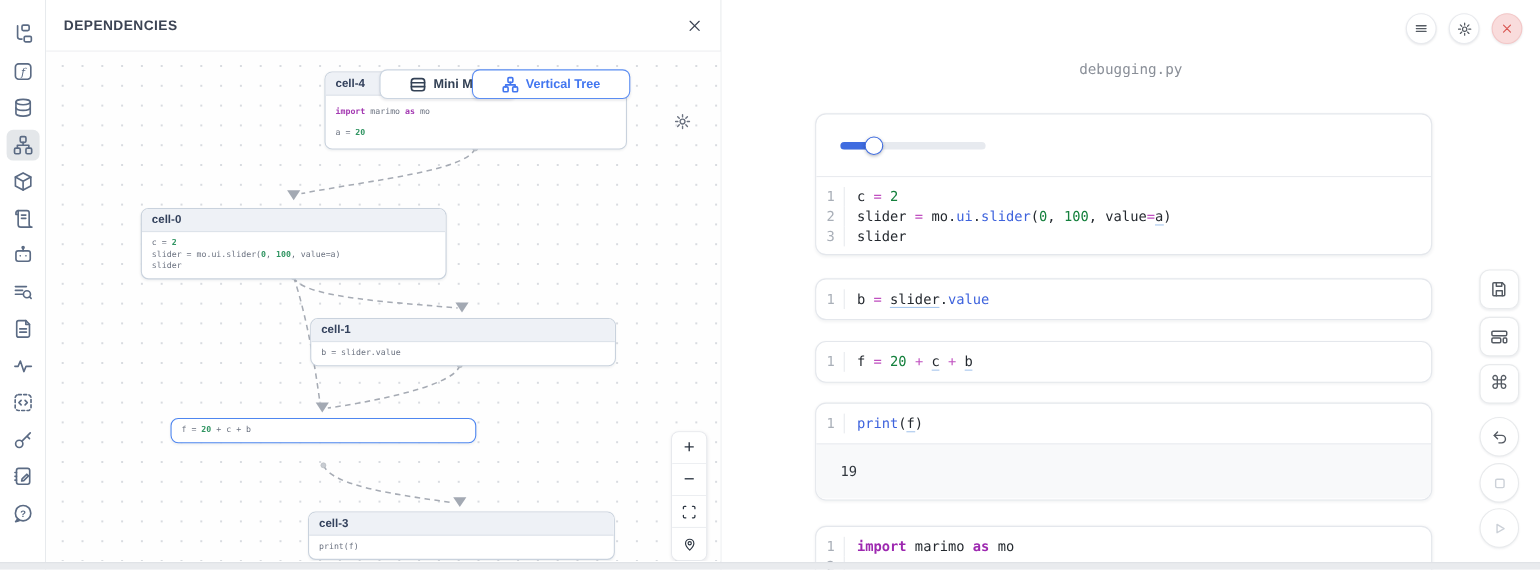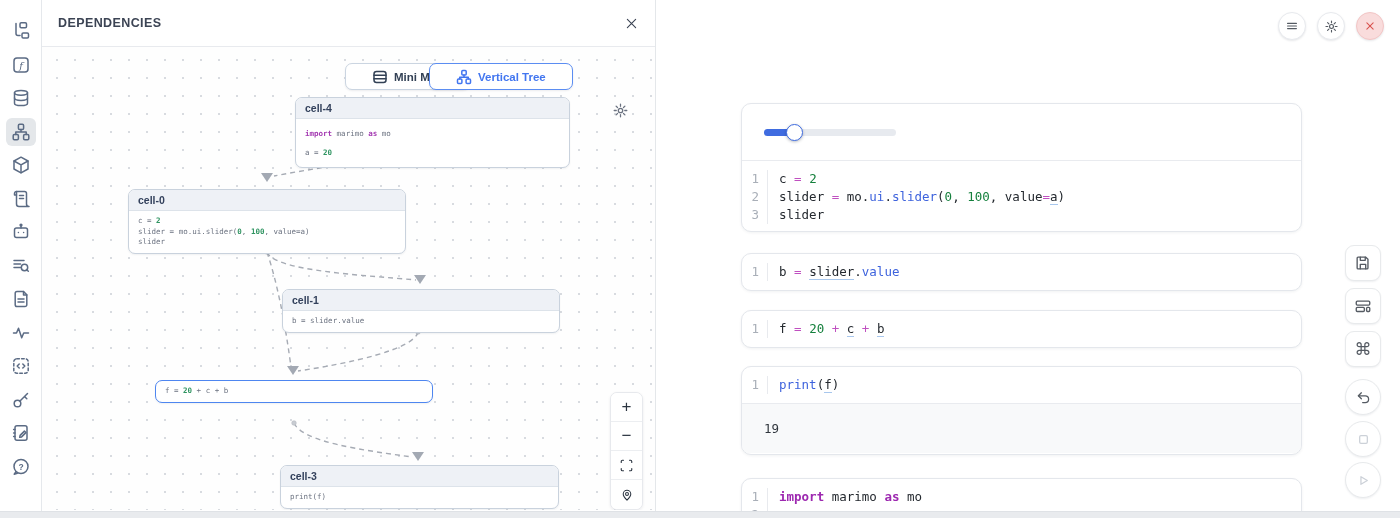--- a/index.html
+++ b/index.html
@@ -246,21 +246,21 @@
         </g>
         <g fill="#c8ccd2" stroke="#aeb3ba" stroke-width=".5">
           <circle cx="390" cy="88" r="2.3"></circle>
             <circle cx="225" cy="205" r="2.3"></circle>
           <circle cx="376" cy="285" r="2.3"></circle>
             <circle cx="252" cy="376" r="2.3"></circle>
         </g>
       </svg>
 
       <div id="graph-nodes">
-          <div class="gnode spread" style="left: 253px; top: 18px; width: 275px; margin-top: 32px;">
+          <div class="gnode spread" style="left: 253px; top: 18px; width: 275px;">
             <div class="gnh">cell-4</div>
             <div class="gnb"><div><span class="g-k">import</span><span class="g-g"> marimo </span><span class="g-k">as</span><span class="g-g"> mo</span></div><div><span class="g-g">a = </span><span class="g-n">20</span></div></div>
           </div>
           <div class="gnode" style="left: 86px; top: 142px; width: 278px;">
             <div class="gnh">cell-0</div>
             <div class="gnb"><div><span class="g-g">c = </span><span class="g-n">2</span></div><div><span class="g-g">slider = mo.ui.slider(</span><span class="g-n">0</span><span class="g-g">, </span><span class="g-n">100</span><span class="g-g">, value=a)</span></div><div><span class="g-g">slider</span></div></div>
           </div>
           <div class="gnode" style="left: 240px; top: 242px; width: 278px;">
             <div class="gnh">cell-1</div>
             <div class="gnb"><div><span class="g-g">b = slider.value</span></div></div>
@@ -320,20 +320,21 @@
                 <path d="M10 17.4c2.8-2.8 5.4-5.8 5.4-8.8a5.4 5.4 0 1 0-10.8 0c0 3 2.6 6 5.4 8.8z"></path>
                 <circle cx="10" cy="8.4" r="2.1"></circle>
               </svg>
             </span>
           </button>
       </div>
     </div>
   </section>
 
   <main class="editor">
+    <div class="filename">debugging.py</div>
 
     <button class="top-btn" style="right:94px">
         <span>
           <svg class="ic" width="16" height="16" viewBox="0 0 20 20" stroke-width="1.7">
             <path d="M4.5 6.8h11M4.5 10h11M4.5 13.2h11"></path>
           </svg>
         </span>
       </button>
     <button class="top-btn" style="right:55px">
         <span>

